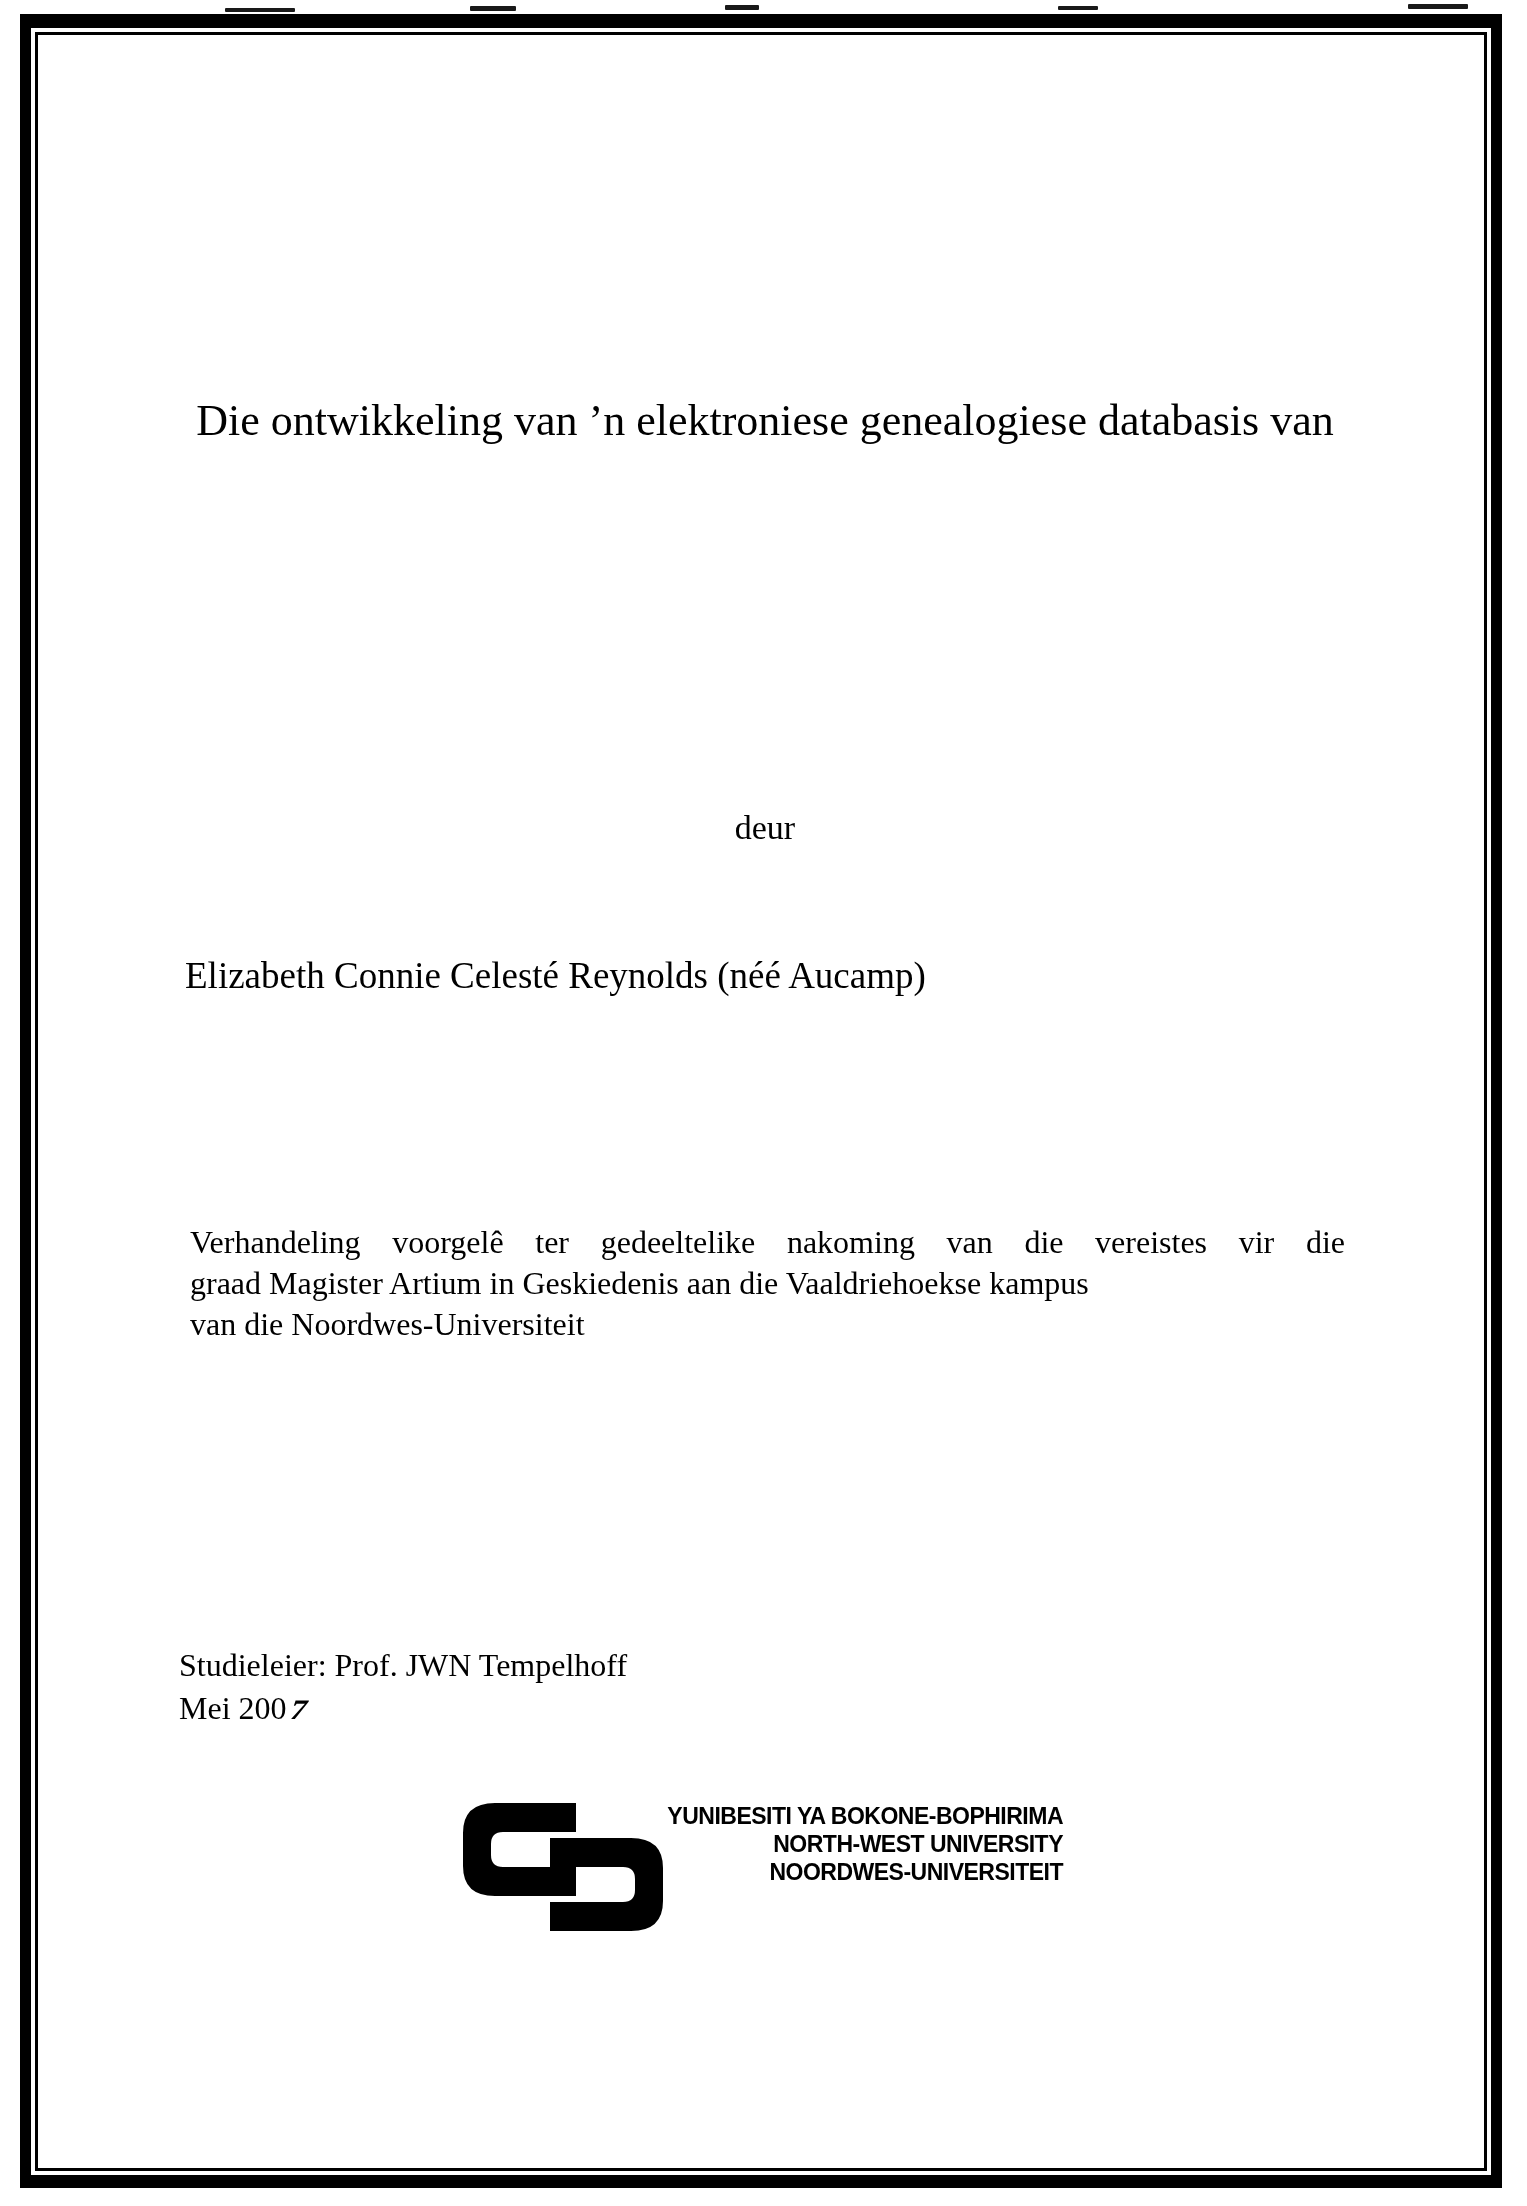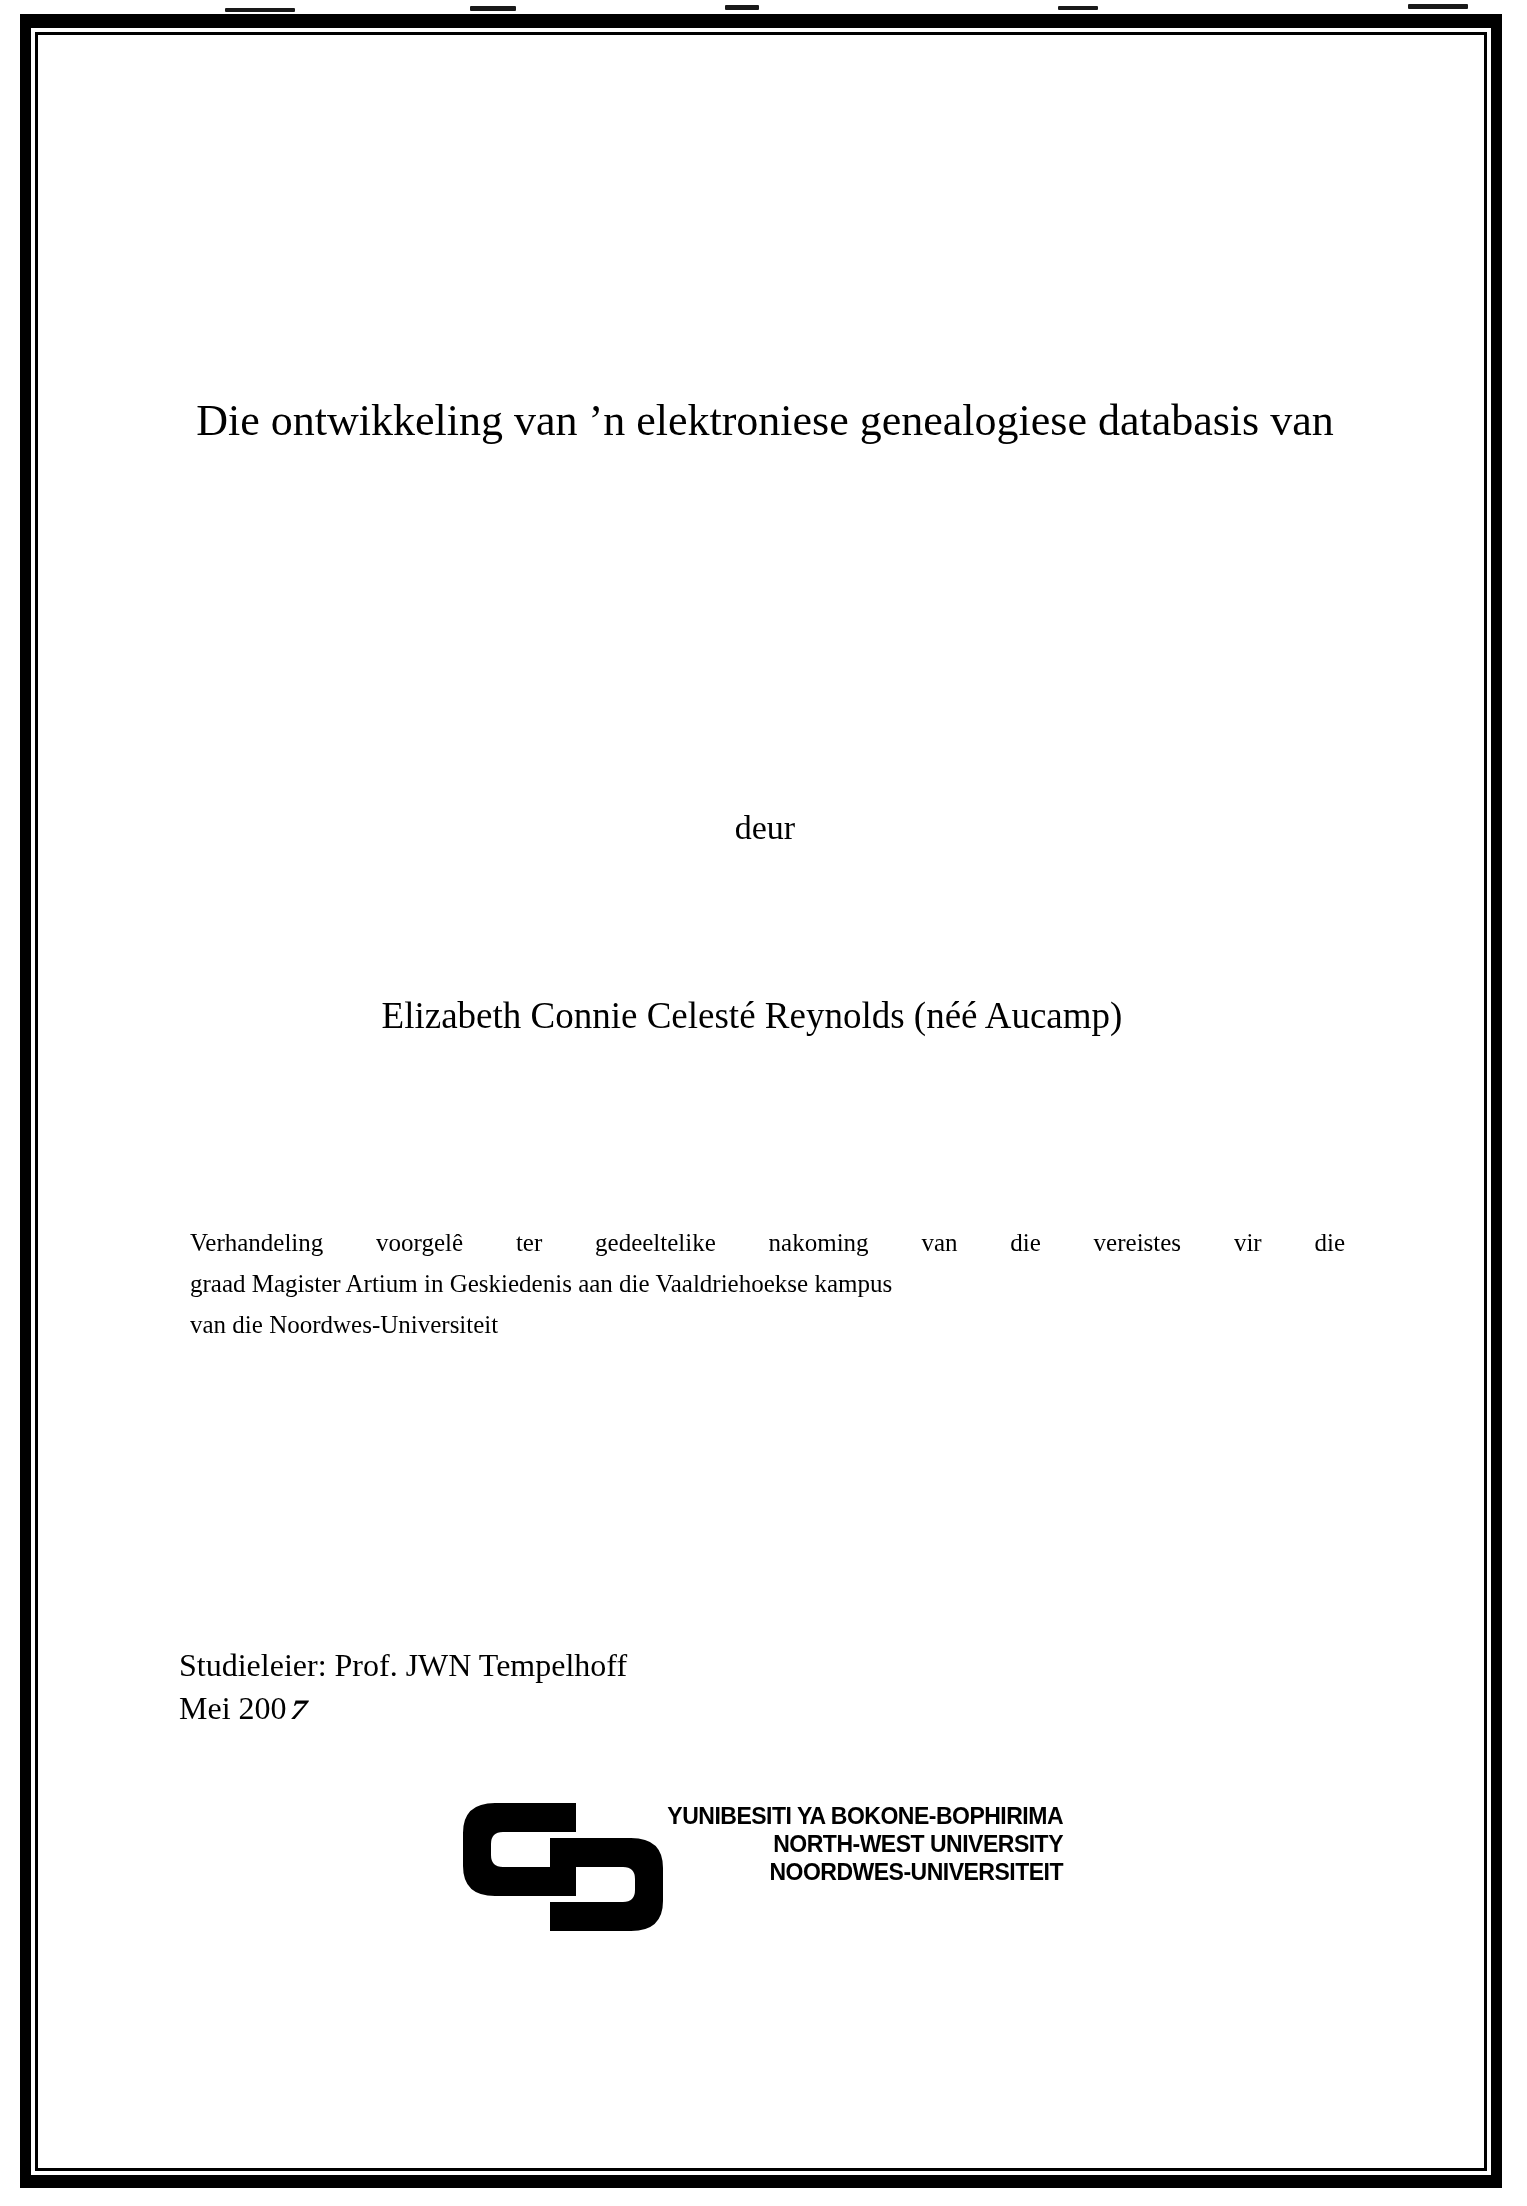--- a/index.html
+++ b/index.html
@@ -37,27 +37,27 @@
     font-size:44px;line-height:75px;text-align:center;
   }
   .title-line{white-space:nowrap;}
 
   .byline{
     position:absolute;left:185px;top:800px;width:1160px;
     font-size:34px;line-height:40px;text-align:center;margin-top:8px;
   }
 
   .author{
-    position:absolute;left:172px;top:953px;width:1160px;
-    font-size:37px;line-height:46px;text-align:center;white-space:nowrap;margin-top:40px;
+    position:absolute;left:185px;top:953px;width:1160px;
+    font-size:37px;line-height:46px;white-space:nowrap;
   }
 
   .statement{
     position:absolute;left:190px;top:1222px;width:1155px;
-    font-size:25px;line-height:41px;
+    font-size:32px;line-height:41px;
   }
   .st-justify{text-align:justify;text-align-last:justify;}
   .italic{}
 
   .supervisor-block{
     position:absolute;left:179px;top:1644px;width:900px;
     font-size:32px;line-height:43px;
   }
   .glyph7{
     display:inline-block;font-weight:700;

